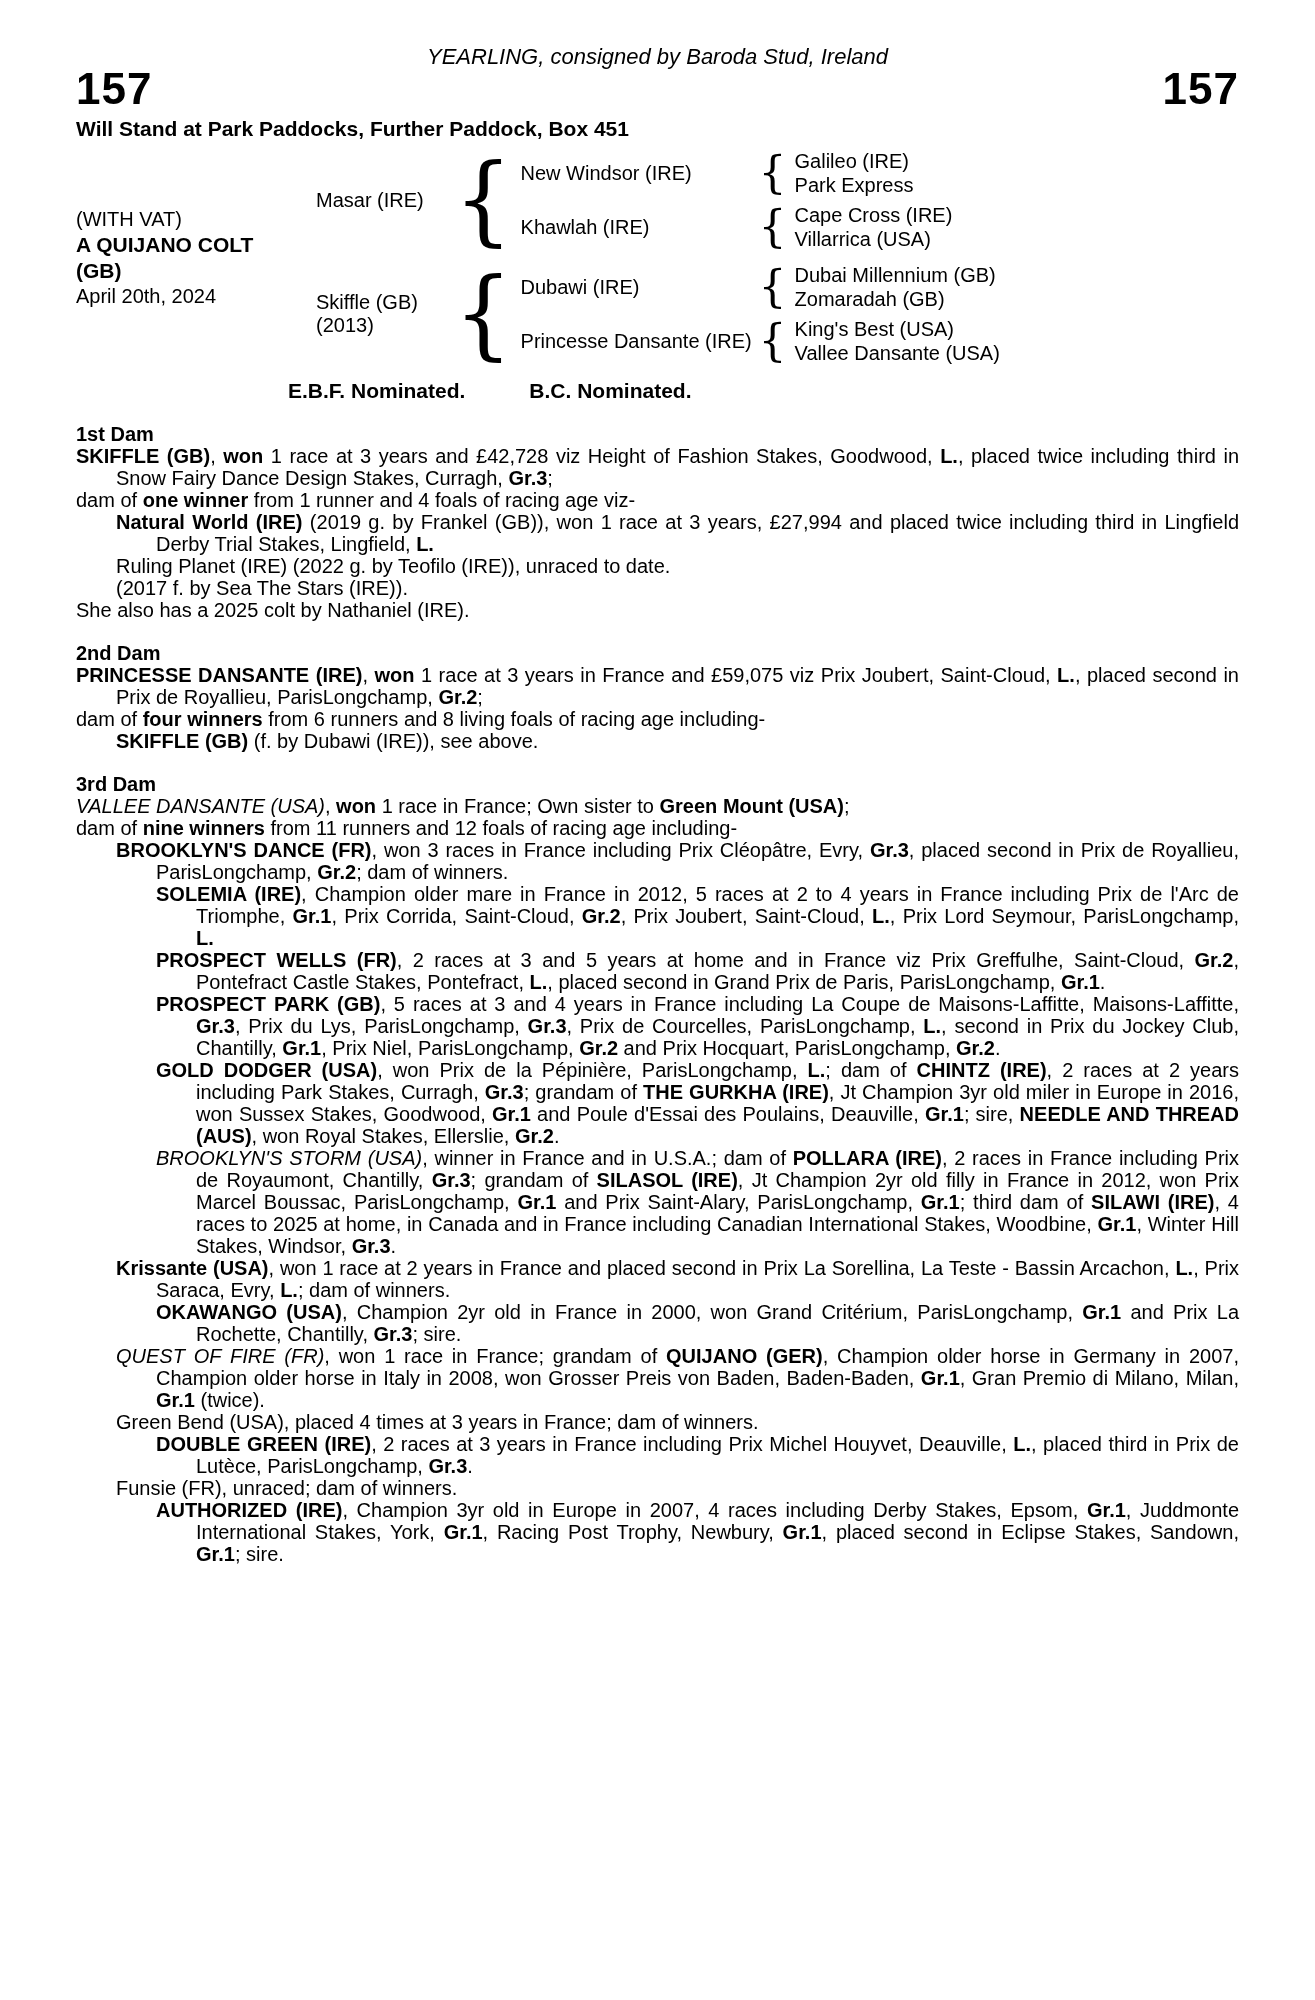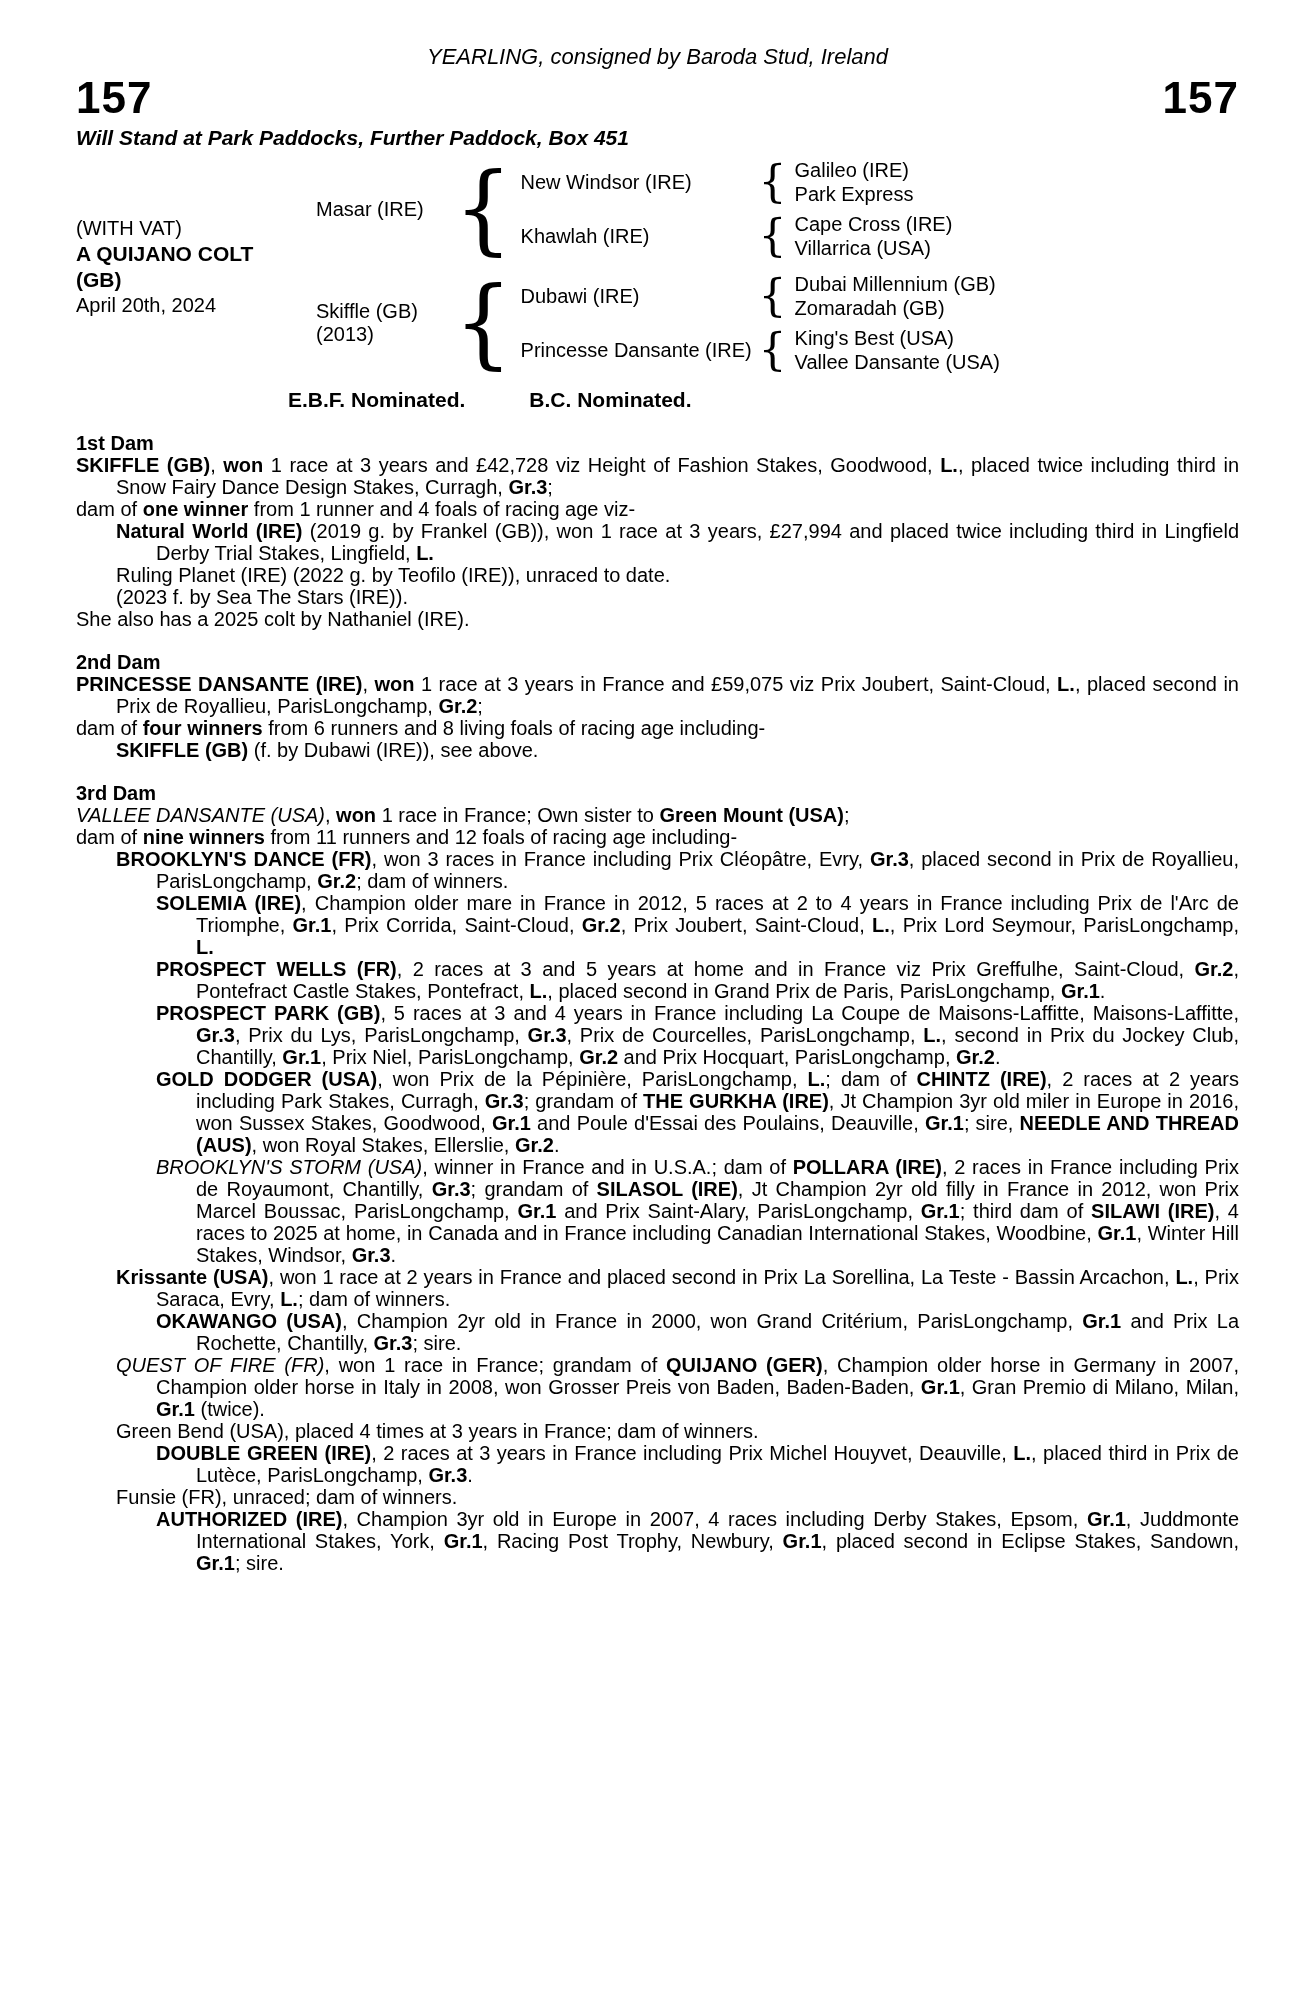--- a/index.html
+++ b/index.html
@@ -8,23 +8,23 @@
     width:1315px; min-height:2000px;
     font-family:"Liberation Sans","DejaVu Sans",sans-serif;
     color:#000; font-size:20px; line-height:22px;
     position:relative;
   }
   .page { padding:46px 76px 40px 76px; }
   .b { font-weight:bold; }
   .i { font-style:italic; }
 
   .consignor { text-align:center; font-style:italic; font-size:22px; }
-  .lot-row { display:flex; justify-content:space-between; align-items:flex-start; margin-top:9px;text-align:right; }
+  .lot-row { display:flex; justify-content:space-between; align-items:flex-start; margin-top:0px;text-align:right; }
   .lot { font-size:44px; font-weight:bold; line-height:42px; letter-spacing:1px; }
-  .stand { font-weight:bold; font-size:21px; margin-top:8px;font-style:italic; }
+  .stand { font-weight:bold; font-size:21px; margin-top:8px; }
 
   
   .ped { display:flex; margin-top:10px; }
   .ped-left { width:240px; display:flex; flex-direction:column; justify-content:center; gap:3px; font-size:20px; }
   .ped-left .name { font-weight:bold; font-size:21px; line-height:23px; }
   .ped-tree { flex:1; display:flex; flex-direction:column; gap:14px; }
   .g1row { display:flex; align-items:center; }
   .g1name { width:138px; font-size:20px; line-height:23px; }
   .brace { font-family:"DejaVu Serif",serif; font-weight:400; display:inline-block; }
   .brace.big { font-size:92px; line-height:92px; transform:scaleY(1.05); margin:0 8px 0 0; }
@@ -124,21 +124,21 @@
     <span>E.B.F. Nominated.</span>
     <span>B.C. Nominated.</span>
   </div>
 
   <div class="sections">
       <div class="sec-head">1st Dam</div>
       <div class="para ind0"><span class="b">SKIFFLE (GB)</span><span>, </span><span class="b">won</span><span> 1 race at 3 years and £42,728 viz Height of Fashion Stakes, Goodwood, </span><span class="b">L.</span><span>, placed twice including third in Snow Fairy Dance Design Stakes, Curragh, </span><span class="b">Gr.3</span><span>;</span></div>
       <div class="para ind0"><span>dam of </span><span class="b">one winner</span><span> from 1 runner and 4 foals of racing age viz-</span></div>
       <div class="para ind1"><span class="b">Natural World (IRE)</span><span> (2019 g. by Frankel (GB)), won 1 race at 3 years, £27,994 and placed twice including third in Lingfield Derby Trial Stakes, Lingfield, </span><span class="b">L.</span></div>
       <div class="para ind1"><span>Ruling Planet (IRE) (2022 g. by Teofilo (IRE)), unraced to date.</span></div>
-      <div class="para ind1"><span>(2023 f. by Sea The Stars (IRE)).</span></div>
+      <div class="para ind1"><span>(2017 f. by Sea The Stars (IRE)).</span></div>
       <div class="para ind0"><span>She also has a 2025 colt by Nathaniel (IRE).</span></div>
       <div class="sec-head">2nd Dam</div>
       <div class="para ind0"><span class="b">PRINCESSE DANSANTE (IRE)</span><span>, </span><span class="b">won</span><span> 1 race at 3 years in France and £59,075 viz Prix Joubert, Saint-Cloud, </span><span class="b">L.</span><span>, placed second in Prix de Royallieu, ParisLongchamp, </span><span class="b">Gr.2</span><span>;</span></div>
       <div class="para ind0"><span>dam of </span><span class="b">four winners</span><span> from 6 runners and 8 living foals of racing age including-</span></div>
       <div class="para ind1"><span class="b">SKIFFLE (GB)</span><span> (f. by Dubawi (IRE)), see above.</span></div>
       <div class="sec-head">3rd Dam</div>
       <div class="para ind0"><span class="i">VALLEE DANSANTE (USA)</span><span>, </span><span class="b">won</span><span> 1 race in France; Own sister to </span><span class="b">Green Mount (USA)</span><span>;</span></div>
       <div class="para ind0"><span>dam of </span><span class="b">nine winners</span><span> from 11 runners and 12 foals of racing age including-</span></div>
       <div class="para ind1"><span class="b">BROOKLYN'S DANCE (FR)</span><span>, won 3 races in France including Prix Cléopâtre, Evry, </span><span class="b">Gr.3</span><span>, placed second in Prix de Royallieu, ParisLongchamp, </span><span class="b">Gr.2</span><span>; dam of winners.</span></div>
       <div class="para ind2"><span class="b">SOLEMIA (IRE)</span><span>, Champion older mare in France in 2012, 5 races at 2 to 4 years in France including Prix de l'Arc de Triomphe, </span><span class="b">Gr.1</span><span>, Prix Corrida, Saint-Cloud, </span><span class="b">Gr.2</span><span>, Prix Joubert, Saint-Cloud, </span><span class="b">L.</span><span>, Prix Lord Seymour, ParisLongchamp, </span><span class="b">L.</span></div>

